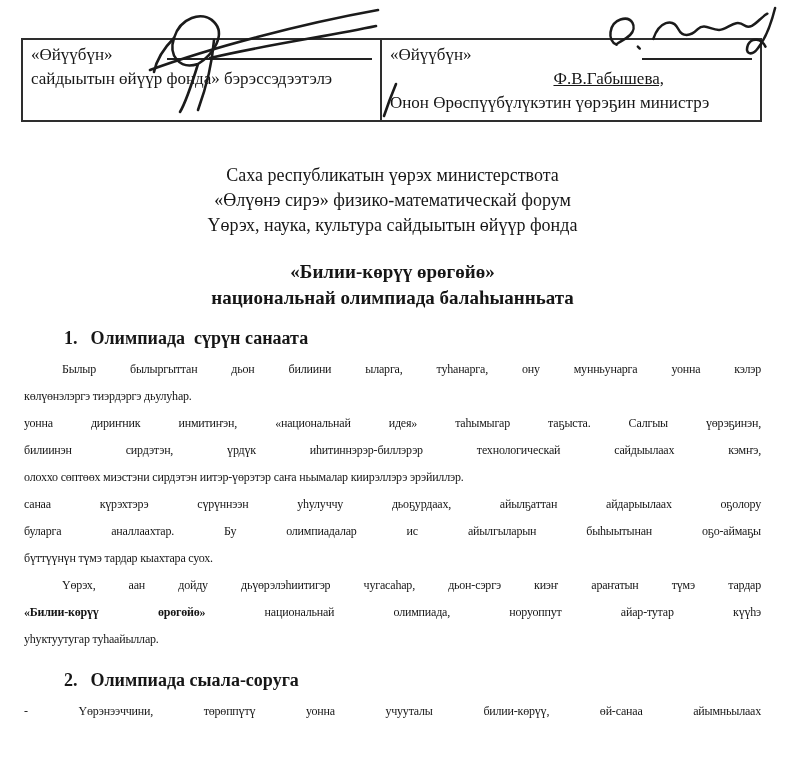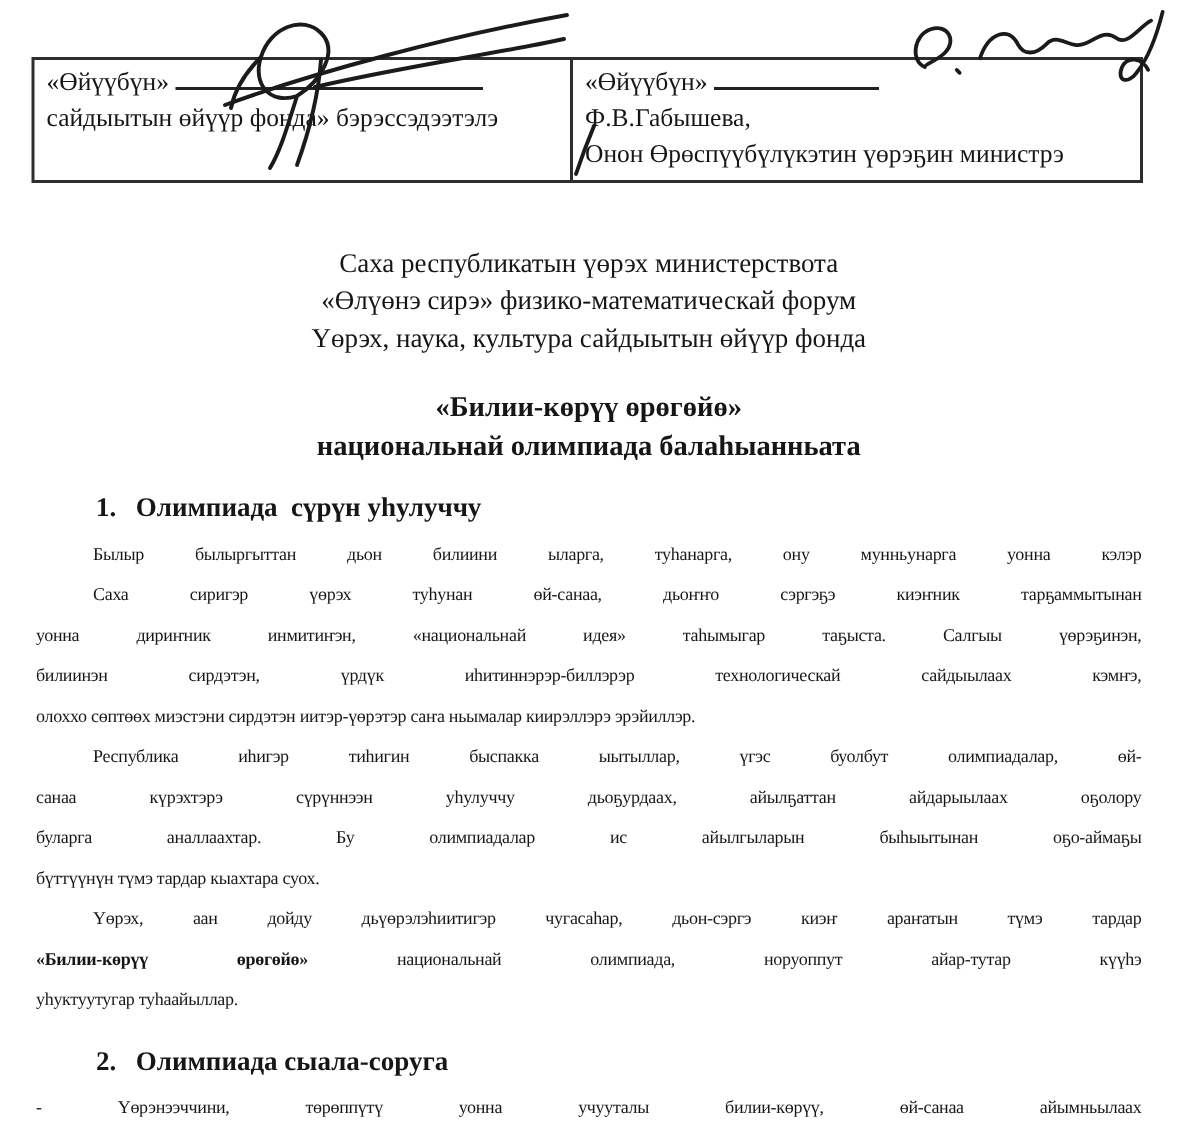--- a/index.html
+++ b/index.html
@@ -10,25 +10,25 @@
   .page{position:relative;width:785px;height:765px;}
 
   
   .approval{
     position:absolute;left:21px;top:38px;width:741px;height:84px;
     border:2px solid #2e2e2e;display:flex;box-sizing:border-box;background:#fff;
   }
   .cell{box-sizing:border-box;padding:3px 8px 2px 8px;font-size:17px;line-height:24px;}
   .cell.left{width:359px;border-right:2px solid #2e2e2e;}
   .cell.right{flex:1;}
-  .approve-row{display:flex;justify-content:flex-start;align-items:baseline;height:24px;}
+  .approve-row{display:flex;justify-content:space-between;align-items:baseline;height:24px;}
   .sig-line{display:inline-block;border-bottom:2px solid #222;height:14px;margin-left:4px;}
   .sig-line.w-left{width:205px;}
   .sig-line.w-right{width:110px;}
-  .name-right{padding-right:88px;}
+  .name-right{text-align:right;padding-right:88px;text-decoration:underline;}
   .cell-text{white-space:nowrap;}
 
   
   .ink{position:absolute;pointer-events:none;}
   .ink path{fill:none;stroke:#1b1b1b;stroke-width:2.6;stroke-linecap:round;}
 
   
   .org{margin-top:0;padding-top:163px;text-align:center;font-size:18px;line-height:25px;}
   .doc-title{margin-top:21px;text-align:center;font-weight:bold;font-size:19px;line-height:26px;}
 
@@ -93,36 +93,35 @@
   </div>
 
   <div class="doc-title">
     <div>«Билии-көрүү өрөгөйө»</div>
     <div>национальнай олимпиада балаһыанньата</div>
   </div>
 
   <div class="bodytext">
 
     <div class="sec-heading">
-      <span class="num">1.</span><span class="sec-title">Олимпиада  сүрүн уһулуччу</span>
+      <span class="num">1.</span><span class="sec-title">Олимпиада  сүрүн санаата</span>
     </div>
 
     <div>
       <div class="pline first">Былыр былыргыттан дьон билиини ыларга, туһанарга, ону мунньунарга уонна кэлэр</div>
+      <div class="pline last">көлүөнэлэргэ тиэрдэргэ дьулуһар.</div>
     </div>
 
     <div>
-      <div class="pline first">Саха сиригэр үөрэх туһунан өй-санаа, дьоҥҥо сэргэҕэ киэҥник тарҕаммытынан</div>
       <div class="pline">уонна дириҥник инмитиҥэн, «национальнай идея» таһымыгар таҕыста. Салгыы үөрэҕинэн,</div>
       <div class="pline">билиинэн сирдэтэн, үрдүк иһитиннэрэр-биллэрэр технологическай сайдыылаах кэмҥэ,</div>
       <div class="pline last">олоххо сөптөөх миэстэни сирдэтэн иитэр-үөрэтэр саҥа ньымалар киирэллэрэ эрэйиллэр.</div>
     </div>
 
     <div>
-      <div class="pline first">Республика иһигэр тиһигин быспакка ыытыллар, үгэс буолбут олимпиадалар, өй-</div>
       <div class="pline">санаа күрэхтэрэ сүрүннээн уһулуччу дьоҕурдаах, айылҕаттан айдарыылаах оҕолору</div>
       <div class="pline">буларга аналлаахтар. Бу олимпиадалар ис айылгыларын быһыытынан оҕо-аймаҕы</div>
       <div class="pline last">бүттүүнүн түмэ тардар кыахтара суох.</div>
     </div>
 
     <div>
       <div class="pline first">Үөрэх, аан дойду дьүөрэлэһиитигэр чугасаһар, дьон-сэргэ киэҥ араҥатын түмэ тардар</div>
       <div class="pline"><b>«Билии-көрүү өрөгөйө»</b><span> национальнай олимпиада, норуоппут айар-тутар күүһэ</span></div>
       <div class="pline last">уһуктуутугар туһаайыллар.</div>
     </div>

